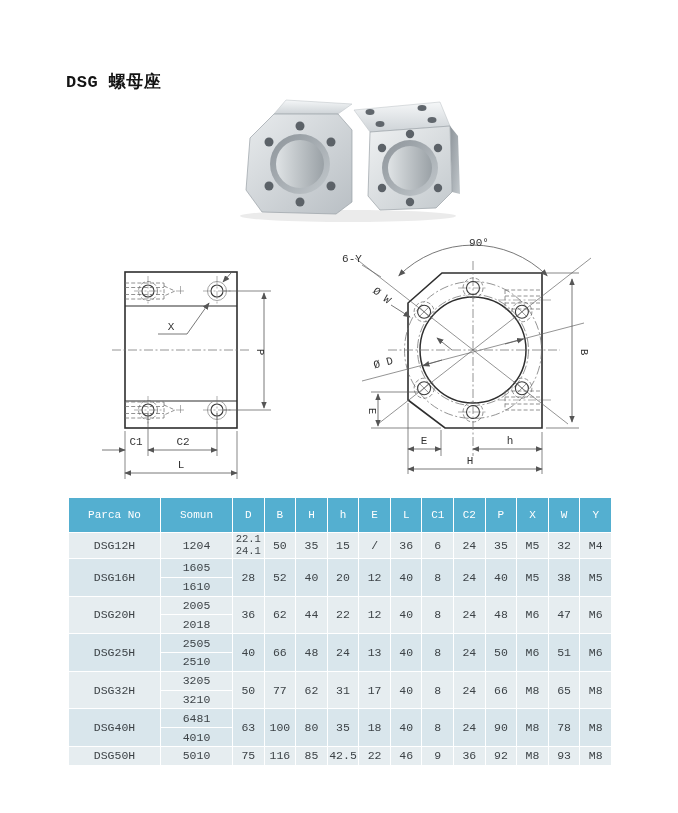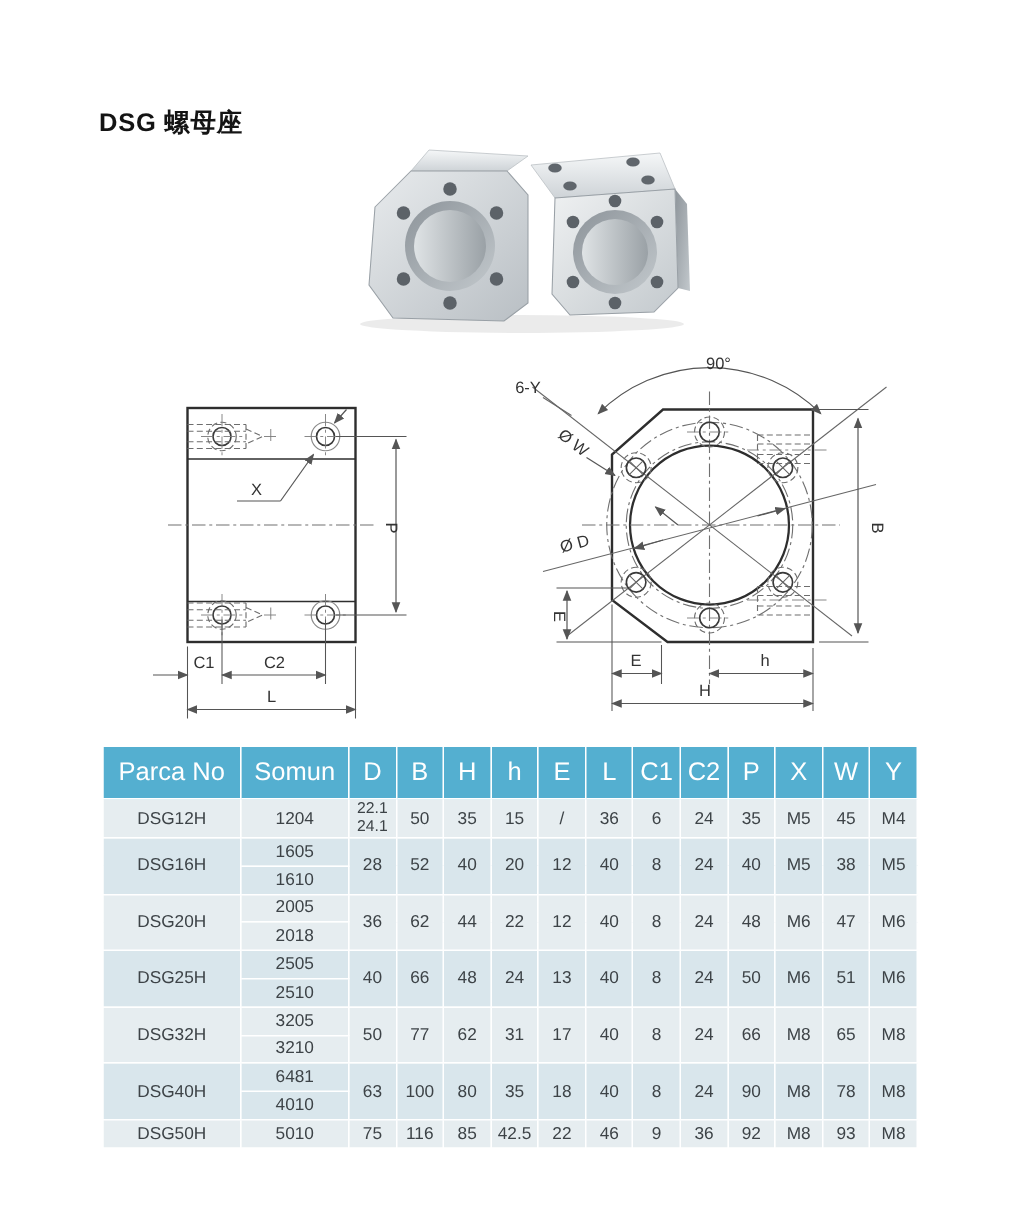--- a/index.html
+++ b/index.html
@@ -1,17 +1,17 @@
 <!DOCTYPE html>
 <html style="--header-bg: #54afd0; --row-light: #e6edf0; --row-dark: #d9e6ec;"><head>
 <meta charset="utf-8">
 <style>
   html,body{margin:0;padding:0;background:#ffffff;}
   #page{position:relative;width:678px;height:813px;background:#ffffff;overflow:hidden;
-        font-family:Liberation Sans, sans-serif;}
+        font-family:Liberation Mono, monospace;}
   .title{position:absolute;left:66px;top:70px;font-size:17px;font-weight:bold;
          color:#141414;letter-spacing:.5px;}
   .photo{position:absolute;left:218px;top:92px;width:250px;height:135px;}
   .drawings{position:absolute;left:0;top:230px;width:678px;height:265px;}
   
   .out{fill:none;stroke:#2e2e2e;stroke-width:1.6;}
   .out2{fill:none;stroke:#2e2e2e;stroke-width:1.1;}
   .hole{fill:none;stroke:#3a3a3a;stroke-width:1.1;}
   .cb{fill:none;stroke:#8a8a8a;stroke-width:.8;}
   .hid{fill:none;stroke:#6d6d6d;stroke-width:.75;stroke-dasharray:4 2.2;}
@@ -19,21 +19,21 @@
   .cddt{fill:none;stroke:#7a7a7a;stroke-width:.6;stroke-dasharray:8 2.5 2 2.5;}
   .thin{fill:none;stroke:#666;stroke-width:.7;}
   .dim{fill:none;stroke:#555;stroke-width:.8;}
   .ext{fill:none;stroke:#555;stroke-width:.7;}
   .drawings text{font-size:11px;fill:#333;}
   
   .tablewrap{position:absolute;left:68px;top:497px;}
   table{border-collapse:collapse;table-layout:fixed;width:544px;}
   th,td{border:1px solid #ffffff;text-align:center;vertical-align:middle;padding:0;}
   thead th{background:var(--header-bg,#54afd0);color:#fff;font-weight:normal;
-           font-size:17px;height:34px;}
+           font-size:11px;height:34px;}
   tbody td{font-size:11.5px;color:#3d4347;}
   tbody tr{height:18.8px;}
   tbody tr.tall{height:26px;}
   tr.light td{background:var(--row-light,#e6edf0);}
   tr.dark td{background:var(--row-dark,#d9e6ec);}
   td.two-line{white-space:pre-line;font-size:10.5px;line-height:1.05;}
 </style>
 </head>
 <body>
 
@@ -283,21 +283,21 @@
 24.1</td>
             <td rowspan="1">50</td>
             <td rowspan="1">35</td>
             <td rowspan="1">15</td>
             <td rowspan="1">/</td>
             <td rowspan="1">36</td>
             <td rowspan="1">6</td>
             <td rowspan="1">24</td>
             <td rowspan="1">35</td>
             <td rowspan="1">M5</td>
-            <td rowspan="1">45</td>
+            <td rowspan="1">32</td>
             <td rowspan="1">M4</td>
           </tr>
           <tr class="dark">
             <td rowspan="2">DSG16H</td>
             <td>1605</td>
             <td rowspan="2">28</td>
             <td rowspan="2">52</td>
             <td rowspan="2">40</td>
             <td rowspan="2">20</td>
             <td rowspan="2">12</td>

